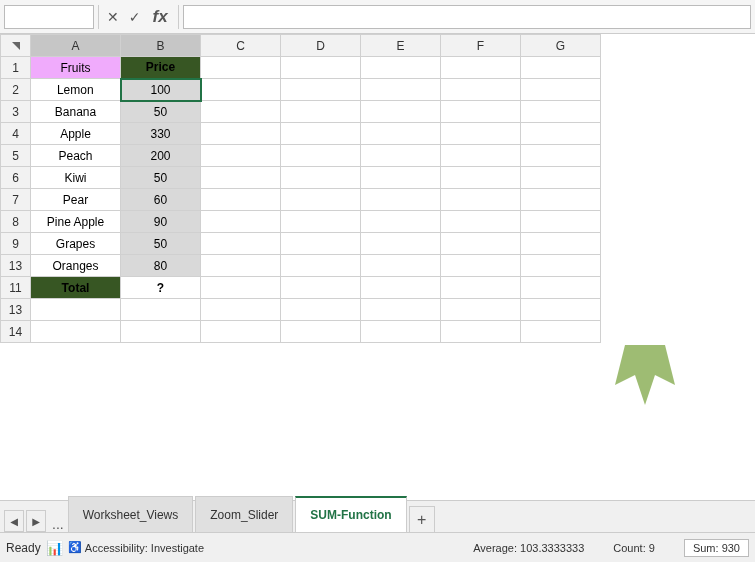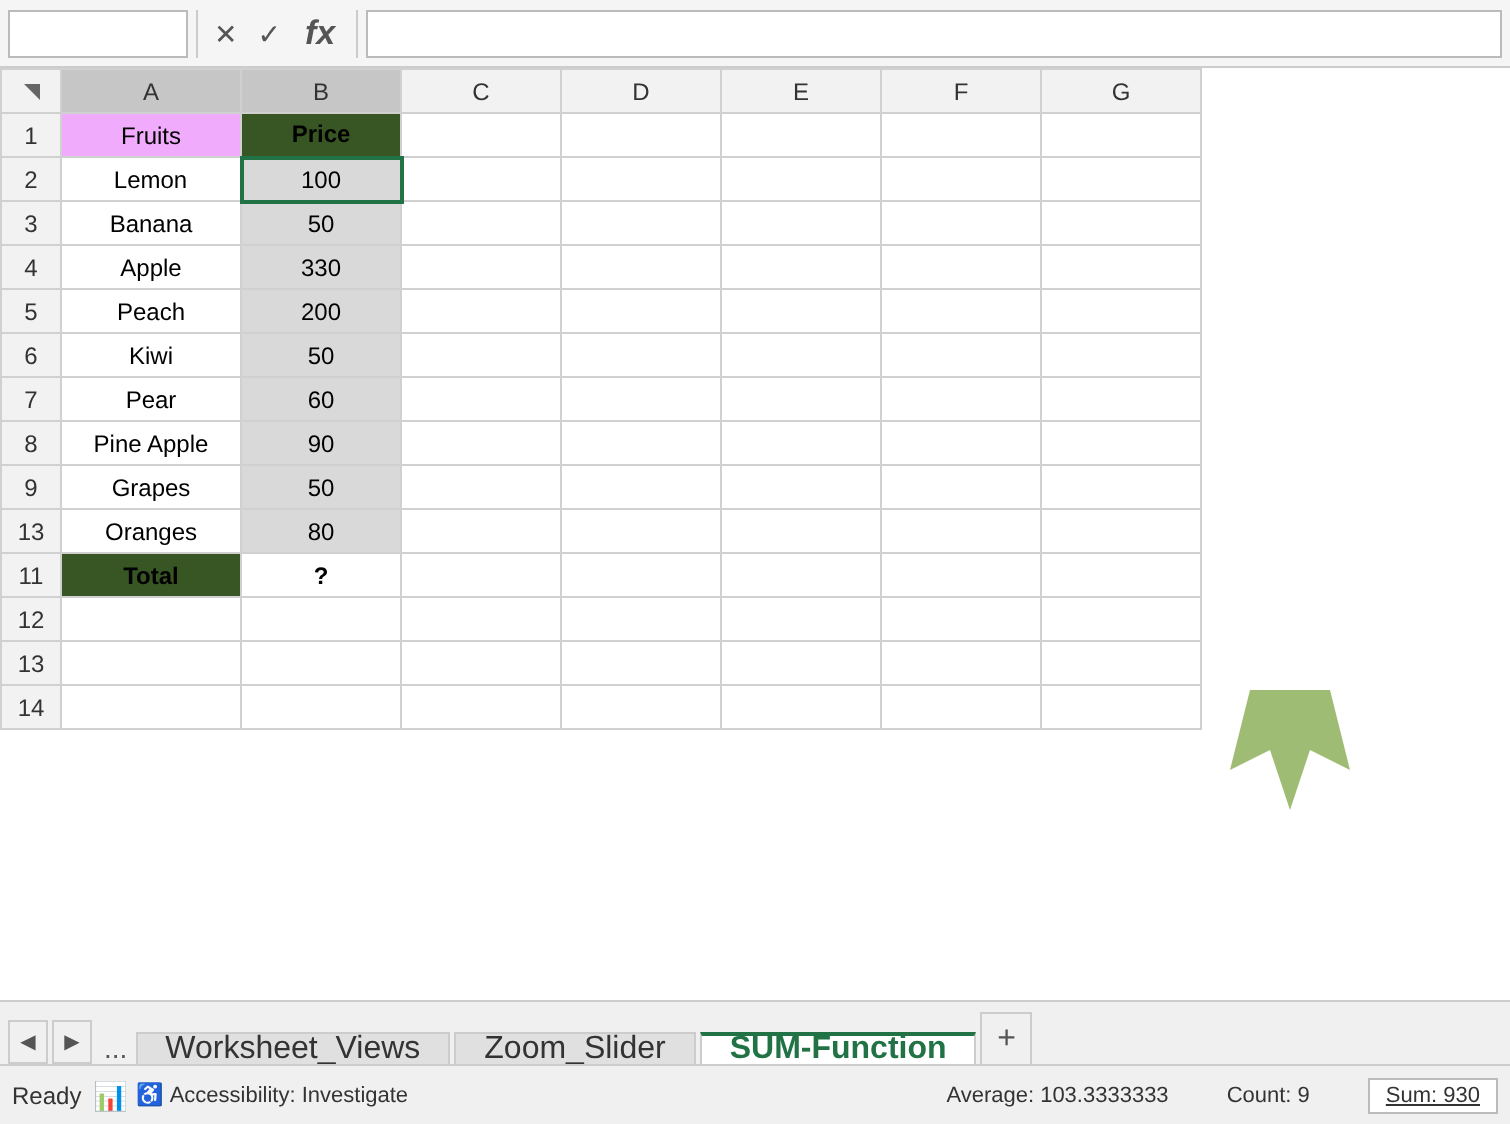--- a/index.html
+++ b/index.html
@@ -203,21 +203,20 @@
       align-items: center;
       gap: 29px;
       font-size: 11px;
       color: #333;
     }
     .status-sum {
       background: #fff;
       border: 1px solid #bbb;
       padding: 2px 8px;
       font-size: 11px;
-      text-decoration: underline;
     }
 
     
     .sheet-tabs-area {
       height: 32px;
       background: #f0f0f0;
       border-top: 1px solid #ccc;
       display: flex;
       align-items: flex-end;
       padding: 0 0 0 4px;
@@ -230,26 +229,26 @@
       border: 1px solid #ccc;
       cursor: pointer;
       display: flex;
       align-items: center;
       justify-content: center;
       font-size: 10px;
       color: #555;
       margin-right: 2px;
     }
     .sheet-tab {
-      height: 16px;
+      height: 36px;
       padding: 0 14px;
       border: 1px solid #ccc;
       border-bottom: none;
       background: #e0e0e0;
-      font-size: 16px;
+      font-size: 12px;
       cursor: pointer;
       display: flex;
       align-items: center;
       color: #333;
       margin-right: 2px;
     }
     .sheet-tab.active {
       background: #fff;
       color: #217346;
       font-weight: bold;
@@ -426,30 +425,20 @@
             <th class="row-header">11</th>
             <td class="cell cell-a total-label">Total</td>
             <td class="cell cell-b total-value">?</td>
             <td class="cell"></td>
             <td class="cell"></td>
             <td class="cell"></td>
             <td class="cell"></td>
             <td class="cell"></td>
           </tr>
           <tr>
-            <th class="row-header">12</th>
-            <td class="cell cell-a"></td>
-            <td class="cell cell-b"></td>
-            <td class="cell"></td>
-            <td class="cell"></td>
-            <td class="cell"></td>
-            <td class="cell"></td>
-            <td class="cell"></td>
-          </tr>
-          <tr>
             <th class="row-header">13</th>
             <td class="cell cell-a"></td>
             <td class="cell cell-b"></td>
             <td class="cell"></td>
             <td class="cell"></td>
             <td class="cell"></td>
             <td class="cell"></td>
             <td class="cell"></td>
           </tr>
           <tr>

